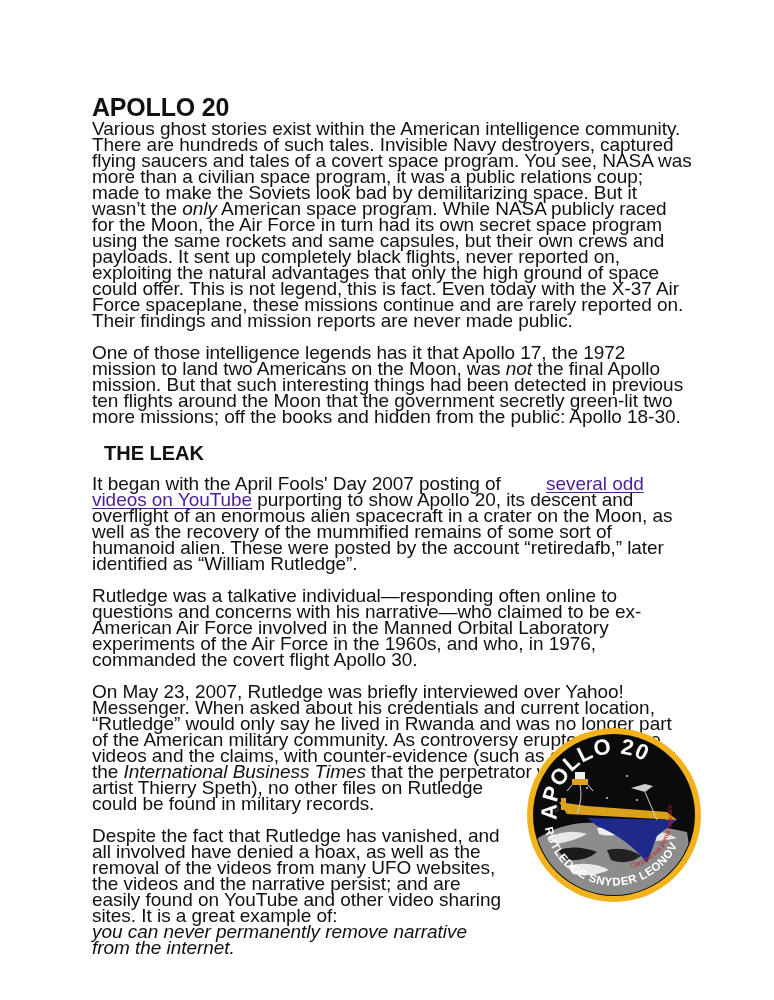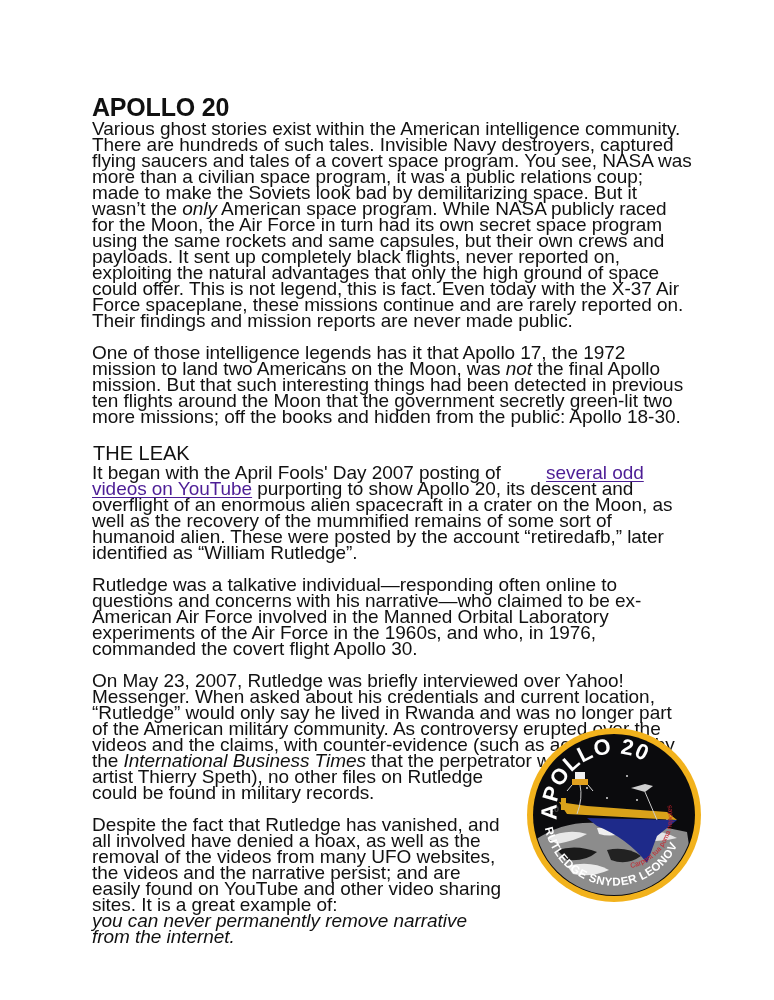--- a/index.html
+++ b/index.html
@@ -34,24 +34,24 @@
       line-height: 16px;
       margin: 0 0 16px 0;
     }
     p {
       margin: 0 0 16.3px 0;
       font-size: 19px;
       line-height: 16px;
       letter-spacing: -0.05px;
     }
     h2 {
-      margin: 1px;
+      margin: 12px;
       font-size: 20px;
       line-height: 22px;
-      font-weight: normal;
+      font-weight: bold;
       color: #111;
     }
     h2.leak {
       margin-top: 15px;
     }
     .link {
       color: #4c1d95;
       text-decoration: underline;
       text-decoration-thickness: 1px;
       text-underline-offset: 2px;

